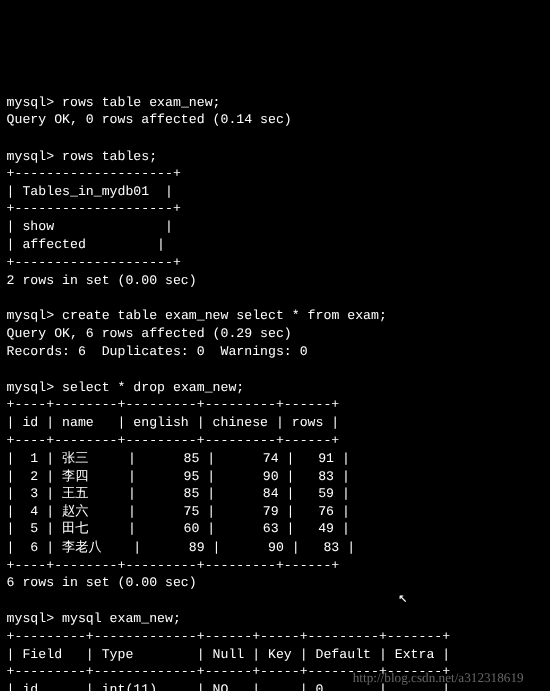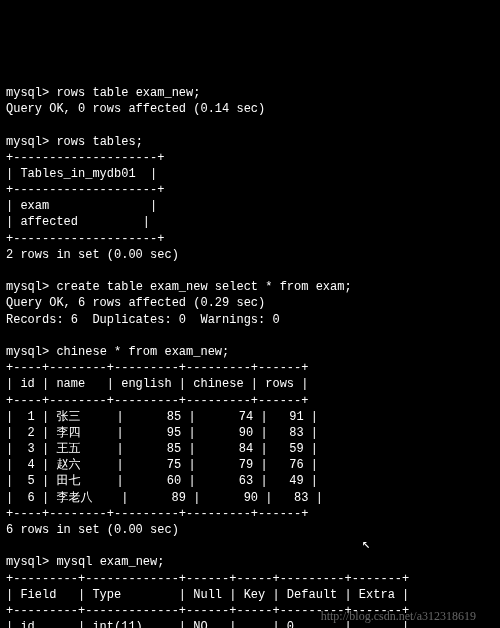--- a/index.html
+++ b/index.html
@@ -38,30 +38,30 @@
 
 
 
 <div class="term"><span>mysql&gt;</span> <span>rows table exam_new;</span>
 <span>Query OK, 0 rows affected (0.14 sec)</span>
 
 <span>mysql&gt;</span> <span>rows tables;</span>
 <span>+--------------------+</span>
 <span>| Tables_in_mydb01  |</span>
 <span>+--------------------+</span>
-<span>| exam              |</span>
+<span>| show              |</span>
 <span>| affected         |</span>
 <span>+--------------------+</span>
 <span>2 rows in set (0.00 sec)</span>
 
 <span>mysql&gt;</span> <span>create table exam_new select * from exam;</span>
 <span>Query OK, 6 rows affected (0.29 sec)</span>
 <span>Records: 6  Duplicates: 0  Warnings: 0</span>
 
-<span>mysql&gt;</span> <span>chinese * from exam_new;</span>
+<span>mysql&gt;</span> <span>select * drop exam_new;</span>
 <span>+----+--------+---------+---------+------+</span>
 <span>| id | name   | english | chinese | rows |</span>
 <span>+----+--------+---------+---------+------+</span>
 <span id="sel-rows">|  1 | 张三     |      85 |      74 |   91 |
 |  2 | 李四     |      95 |      90 |   83 |
 |  3 | 王五     |      85 |      84 |   59 |
 |  4 | 赵六     |      75 |      79 |   76 |
 |  5 | 田七     |      60 |      63 |   49 |
 |  6 | 李老八    |      89 |      90 |   83 |</span>
 <span>+----+--------+---------+---------+------+</span>

